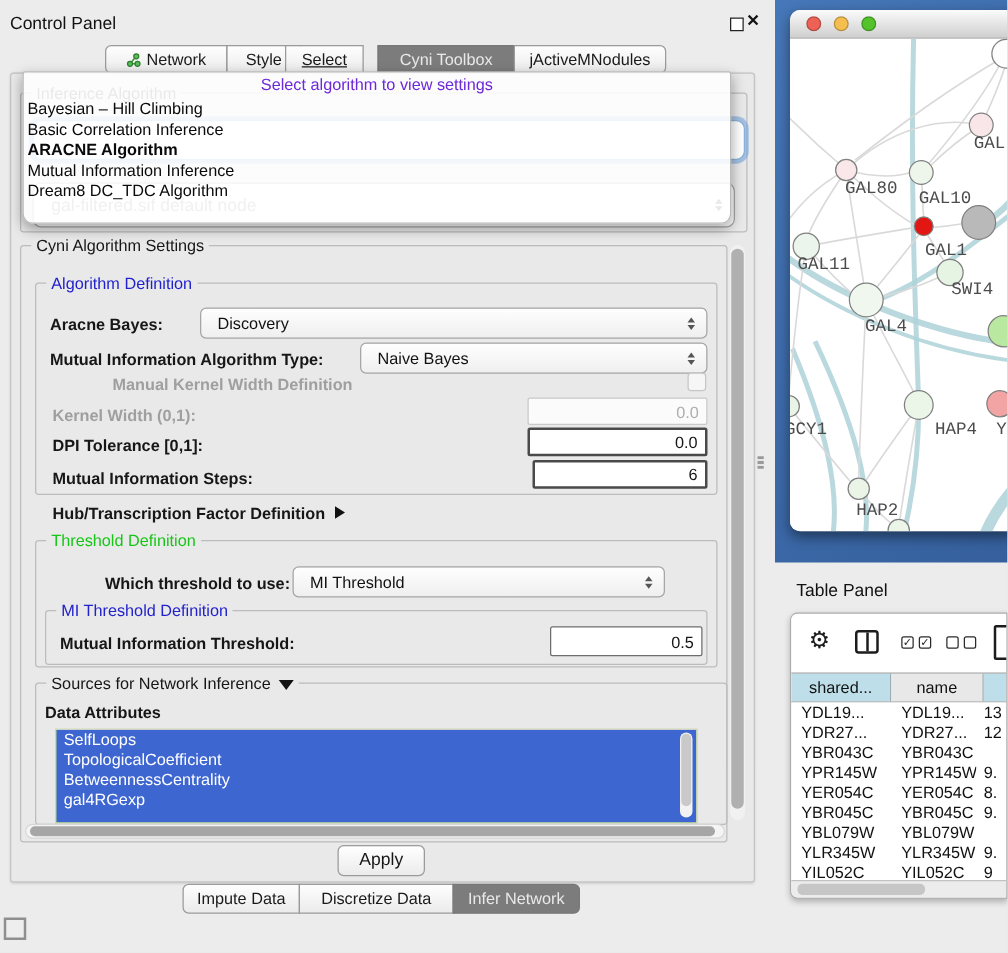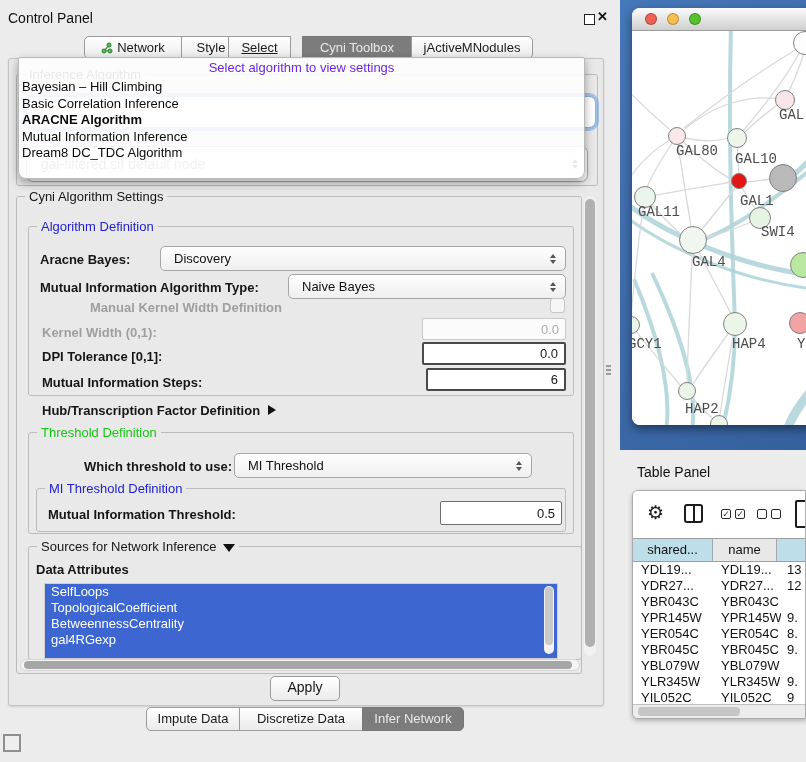--- a/index.html
+++ b/index.html
@@ -284,21 +284,21 @@
           <div class="node" style="left: 2px; top: 155px; width: 22px; height: 22px; background: rgb(236, 245, 236);"></div>
           <div class="node-label" style="left: 6px; top: 173px;">GAL11</div>
           <div class="node" style="left: 117px; top: 176px; width: 22px; height: 22px; background: rgb(230, 244, 227);"></div>
           <div class="node" style="left: 158px; top: 221px; width: 26px; height: 26px; background: rgb(185, 233, 161);"></div>
           <div class="node-label" style="left: 129px; top: 193px;">SWI4</div>
           <div class="node" style="left: 47px; top: 195px; width: 28px; height: 28px; background: rgb(239, 247, 238);"></div>
           <div class="node-label" style="left: 60px; top: 223px;">GAL4</div>
           <div class="node" style="left: -10px; top: 285px; width: 18px; height: 18px; background: rgb(232, 244, 229);"></div>
           <div class="node-label" style="left: -4px; top: 305px;">GCY1</div>
           <div class="node" style="left: 91px; top: 281px; width: 24px; height: 24px; background: rgb(235, 246, 233);"></div>
-          <div class="node-label" style="left: 100px; top: 305px;">HAP4</div>
+          <div class="node-label" style="left: 116px; top: 305px;">HAP4</div>
           <div class="node" style="left: 157px; top: 281px; width: 22px; height: 22px; background: rgb(242, 164, 164);"></div>
           <div class="node-label" style="left: 165px; top: 305px;">Y</div>
           <div class="node" style="left: 46px; top: 351px; width: 18px; height: 18px; background: rgb(234, 245, 231);"></div>
           <div class="node-label" style="left: 53px; top: 370px;">HAP2</div>
           <div class="node" style="left: 78px; top: 384px; width: 18px; height: 18px; background: rgb(235, 246, 233);"></div>
         </div>
     </div>
   </div>
 </div>
 
@@ -308,21 +308,21 @@
     <span id="gear-ic">⚙</span>
     <span id="cols-ic"></span>
     <span class="cb" style="left:88px;">✓</span>
     <span class="cb" style="left:102px;">✓</span>
     <span class="cb" style="left:124px;"></span>
     <span class="cb" style="left:138px;"></span>
     <span id="file-ic"></span>
   </div>
   <div id="tbl-head">
     <span class="hc" style="width:80px;">shared...</span>
-    <span class="hc gray" style="width:64px;text-align:center;">name</span>
+    <span class="hc gray" style="width:74px;text-align:center;">name</span>
     <span class="hc" style="flex:1;border-right:none;"></span>
   </div>
   <div id="tbl-rows">
       <div class="trow">
         <span class="tc tc0">YDL19...</span>
         <span class="tc tc1">YDL19...</span>
         <span class="tc tc2">13</span>
       </div>
       <div class="trow">
         <span class="tc tc0">YDR27...</span>

